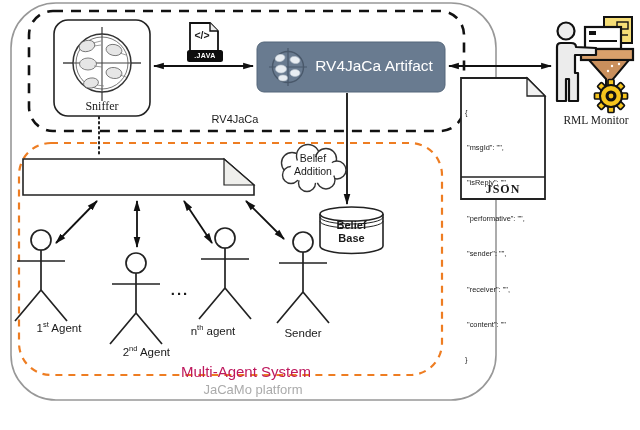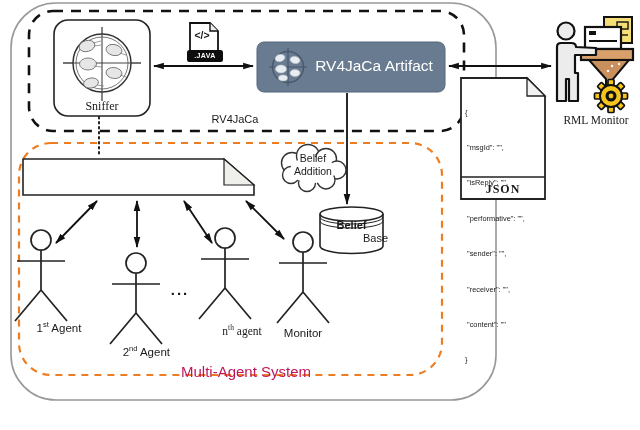--- a/index.html
+++ b/index.html
@@ -15,26 +15,26 @@
   .java-tag{left:187px;top:52px;width:36px;font-size:7px;font-weight:700;color:#fff;letter-spacing:.4px;}
   .artifact-lbl{left:305px;top:57px;width:138px;font-size:15.5px;color:#fff;}
   .rv4jaca-lbl{left:200px;top:113px;width:70px;font-size:11px;}
   .rml-lbl{left:552px;top:114px;width:88px;font-size:11.5px;font-family:Liberation Serif, serif;}
   .json-block{left:465px;top:83px;width:78px;font-size:7.4px;line-height:11.8px;white-space:pre;}
   .json-lbl{left:461px;top:182px;width:84px;font-family:Liberation Serif, serif;font-size:12px;font-weight:700;letter-spacing:1px;}
   .send-lbl{left:28px;top:170px;width:210px;font-size:9.3px;}
   .cloud-l1{left:283px;top:152px;width:60px;font-size:10.5px;}
   .cloud-l2{left:283px;top:165px;width:60px;font-size:10.5px;text-align:center;}
   .bb-l1{left:320px;top:219px;width:63px;font-size:11px;font-weight:700;}
-  .bb-l2{left:320px;top:232px;width:63px;font-size:11px;font-weight:400;padding-left:24px;}
+  .bb-l2{left:320px;top:232px;width:63px;font-size:11px;font-weight:700;}
   .agent-lbl{font-size:11.5px;}
   .agent-lbl sup{font-size:7.5px;}
   .a1{left:11px;top:320px;width:64px;padding-left:16px;}
   .a2{left:106px;top:344px;width:64px;text-align:right;}
-  .a3{left:210px;top:323px;width:64px;font-family:Liberation Serif, serif;}
+  .a3{left:181px;top:323px;width:64px;}
   .a4{left:271px;top:325px;width:64px;}
   .dots{left:160px;top:281px;width:40px;font-size:15px;font-weight:700;letter-spacing:2px;}
   .mas-lbl{left:141px;top:363px;width:210px;font-size:15px;color:#be185d;}
   .jacamo-lbl{left:173px;top:382px;width:160px;font-size:13px;color:#ABABAB;}
 </style>
 </head>
 <body>
 
 <div class="canvas">
 
@@ -214,17 +214,18 @@
   <div class="lbl ctr json-lbl">JSON</div>
 
   <div class="lbl ctr cloud-l1">Belief</div>
   <div class="lbl ctr cloud-l2">Addition</div>
   <div class="lbl ctr bb-l1">Belief</div>
   <div class="lbl ctr bb-l2">Base</div>
 
   <div class="lbl ctr agent-lbl a1"><span>1</span><sup>st</sup><span> Agent</span></div>
   <div class="lbl ctr agent-lbl a2"><span>2</span><sup>nd</sup><span> Agent</span></div>
   <div class="lbl ctr agent-lbl a3"><span>n</span><sup>th</sup><span> agent</span></div>
-  <div class="lbl ctr agent-lbl a4"><span></span><sup></sup><span>Monitor</span></div>
+  <div class="lbl ctr agent-lbl a4"><span></span><sup></sup><span>Sender</span></div>
 
   <div class="lbl ctr dots">...</div>
   <div class="lbl ctr mas-lbl">Multi-Agent System</div>
+  <div class="lbl ctr jacamo-lbl">JaCaMo platform</div>
 </div>
 
 </body></html>

